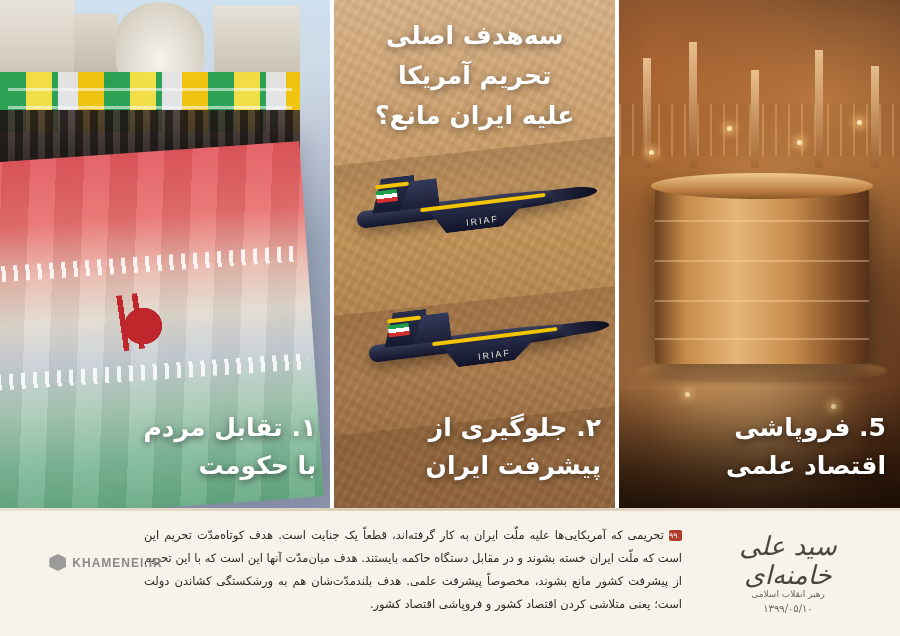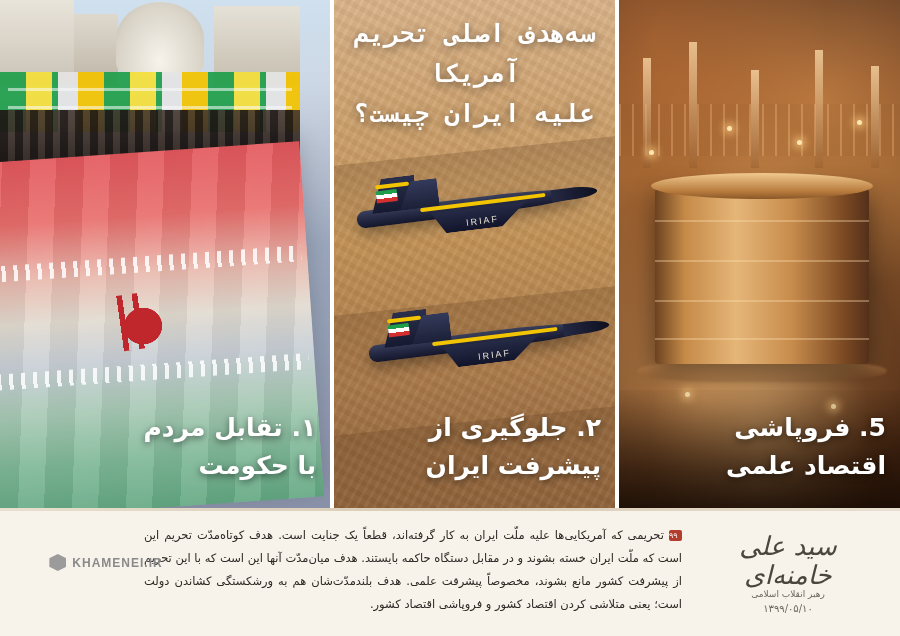--- a/index.html
+++ b/index.html
@@ -239,21 +239,20 @@
     top: 16px;
     right: 14px;
     left: 14px;
     text-align: center;
     color: #ffffff;
     font-size: 25px;
     font-weight: bold;
     line-height: 1.6;
     direction: rtl;
     text-shadow: 0 2px 8px rgba(0,0,0,0.5);
-    font-family: Liberation Mono, monospace;
   }
   .headline span { display: block; }
 
   
   #panel-people {
     width: 348px;
     height: 508px;
     background: linear-gradient(180deg, #cfe0ee 0%, #cdd8e6 16%, #b9c2d2 30%, #9aa6bb 48%, #8b93ab 100%);
   }
   .bldg {
@@ -481,21 +480,21 @@
     </div>
 
     <div class="panel" id="panel-progress">
       <div class="desert-texture"></div>
       <div class="ridge" style="top:150px;"></div>
       <div class="ridge" style="top:300px;"></div>
       <div class="ridge" style="top:420px;"></div>
 
       <div class="headline">
         <span>سه‌هدف اصلی تحریم آمریکا</span>
-        <span>علیه ایران چیست؟</span>
+        <span>علیه ایران مانع؟</span>
       </div>
 
       <div class="jet" style="left:22px;top:178px;transform:rotate(-7deg);">
         <div class="jet-body"></div>
         <div class="jet-nose"></div>
         <div class="jet-tail"></div>
         <div class="jet-tail2"></div>
         <div class="jet-wing"></div>
         <div class="jet-stripe" style="left:64px;top:24px;width:126px;"></div>
         <div class="jet-stripe" style="left:22px;top:-4px;width:34px;"></div>

